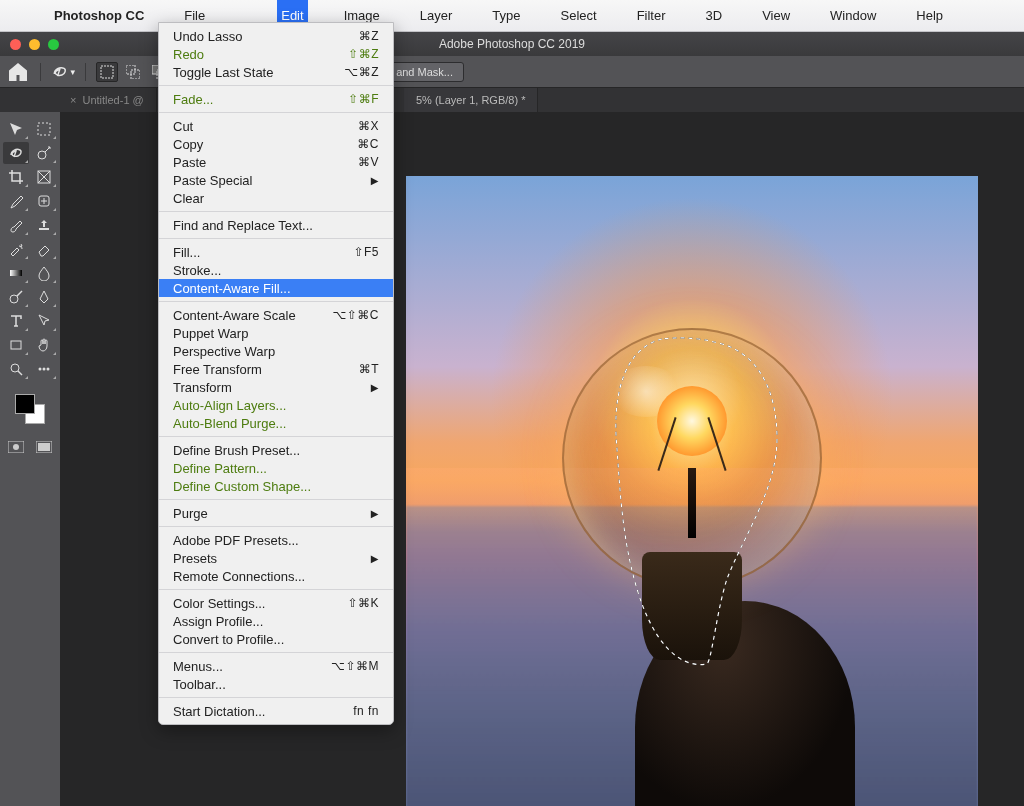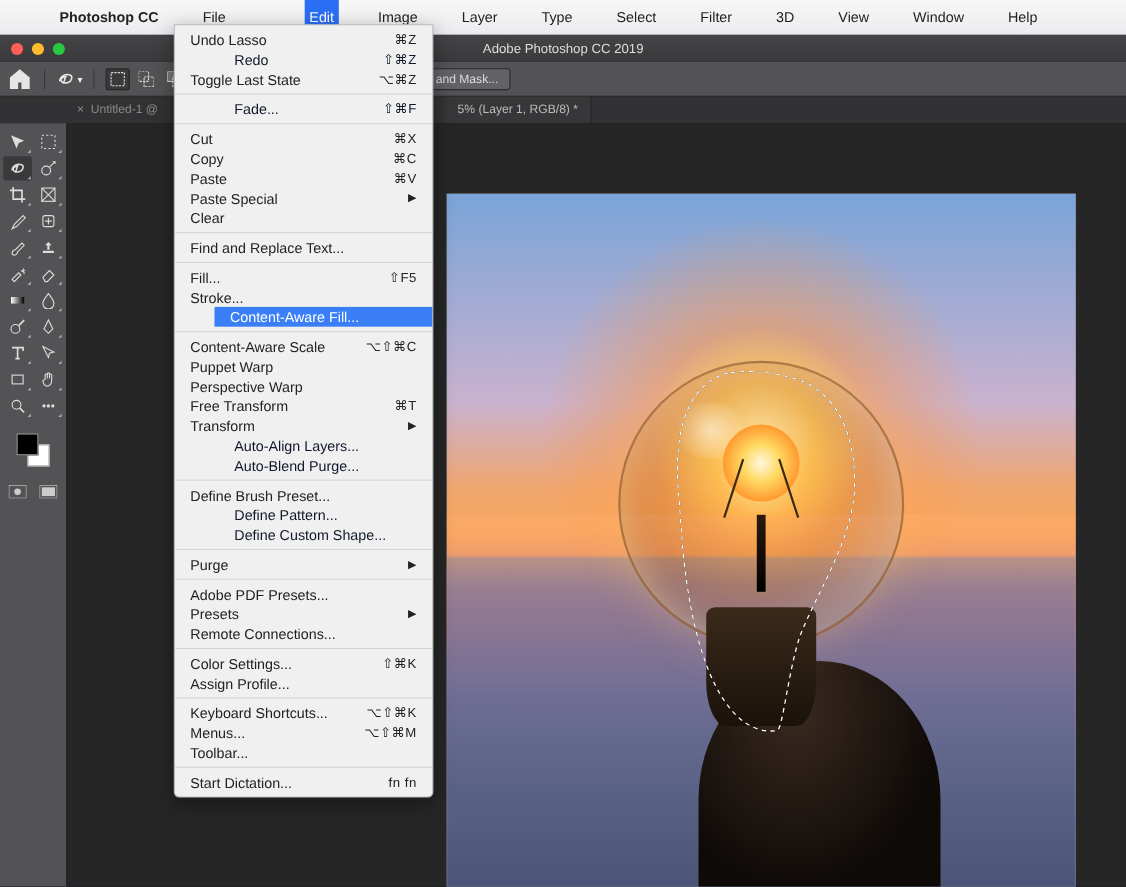--- a/index.html
+++ b/index.html
@@ -70,22 +70,22 @@
   .sun-core{position:absolute;left:50%;top:36%;width:70px;height:70px;transform:translate(-50%,-50%);border-radius:50%;background:radial-gradient(circle,#fff8e0 0%, #ffd860 35%, #ff9a30 70%, transparent 100%);}
   .hand { position:absolute; bottom:0; left:40%; width:220px; height:210px; background:radial-gradient(ellipse at 40% 20%, #3a2a20, #0e0a08 70%); border-radius:50% 50% 0 0 / 60% 60% 0 0; filter:blur(0.4px); }
 
   
   .lasso-svg { position:absolute; left:50%; top:27%; transform:translate(-50%,-10%); width:260px; height:380px; pointer-events:none;}
   .lasso-svg path { fill:none; stroke:#fff; stroke-width:1.2; stroke-dasharray:4 4; filter:drop-shadow(0 0 0.5px #000);}
 
   
   .dropdown { position:absolute; left:158px; top:22px; width:236px; background:#f0f0f0; border:1px solid #bdbdc0; border-radius:0 0 5px 5px; box-shadow:0 6px 18px rgba(0,0,0,0.35); font-size:13px; color:#222; padding:4px 0; z-index:50; }
   .menu-row { display:flex; align-items:center; height:18px; padding:0 14px; position:relative; }
-  .menu-row.disabled { color:#0f172a;margin-left:40px; }
-  .menu-row.highlight { background:#3a7ff5; color:#fff;margin-left:36px; }
+  .menu-row.disabled { color:#4d7c0f; }
+  .menu-row.highlight { background:#3a7ff5; color:#fff; }
   .menu-row .label { flex:1; }
   .menu-row .sc { font-size:12px; letter-spacing:0.5px; color:inherit; text-align:right; min-width:60px; font-family:"Lucida Grande","Helvetica Neue",Arial,sans-serif;}
   .menu-row .sub { font-size:10px; }
   .menu-sep { height:1px; background:#d4d4d7; margin:4px 0; }
 
 </style>
 </head>
 <body>
 
 <div class="menubar">
@@ -592,25 +592,24 @@
       <span class="label">Remote Connections...</span>
     </div>
     <div class="menu-sep"></div>
     <div class="menu-row">
       <span class="label">Color Settings...</span>
       <span class="sc">⇧⌘K</span>
     </div>
     <div class="menu-row">
       <span class="label">Assign Profile...</span>
     </div>
-    <div class="menu-sep"></div>
-    <div class="menu-row">
-      <span class="label">Keyboard Shortcuts...</span>
-      <span class="sc">⌥⇧⌘K</span>
-    </div>
+    <div class="menu-row">
+      <span class="label">Convert to Profile...</span>
+    </div>
+    <div class="menu-sep"></div>
     <div class="menu-row">
       <span class="label">Menus...</span>
       <span class="sc">⌥⇧⌘M</span>
     </div>
     <div class="menu-row">
       <span class="label">Toolbar...</span>
     </div>
     <div class="menu-sep"></div>
     <div class="menu-row">
       <span class="label">Start Dictation...</span>

